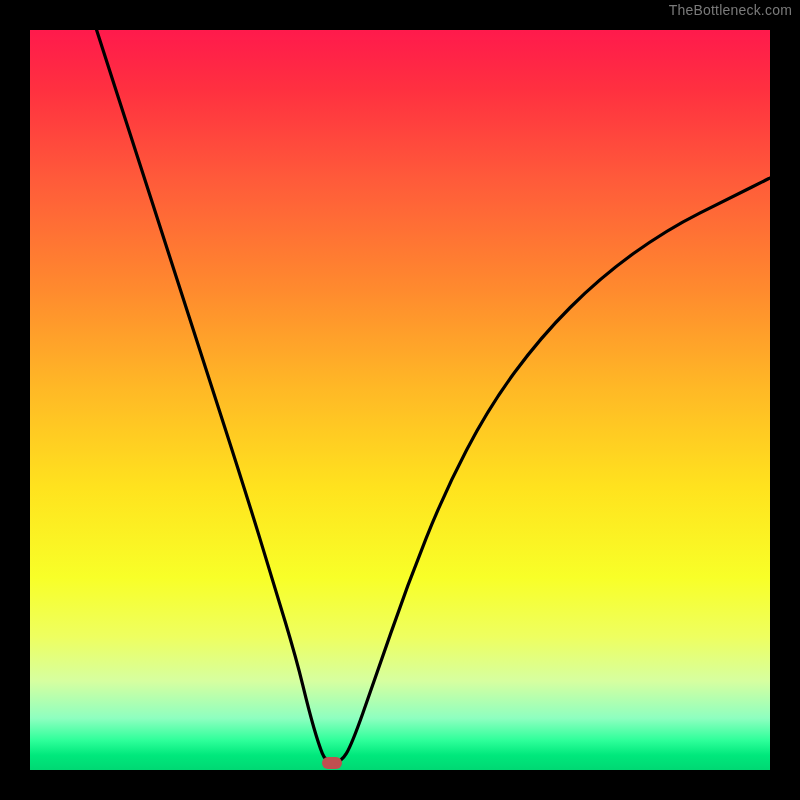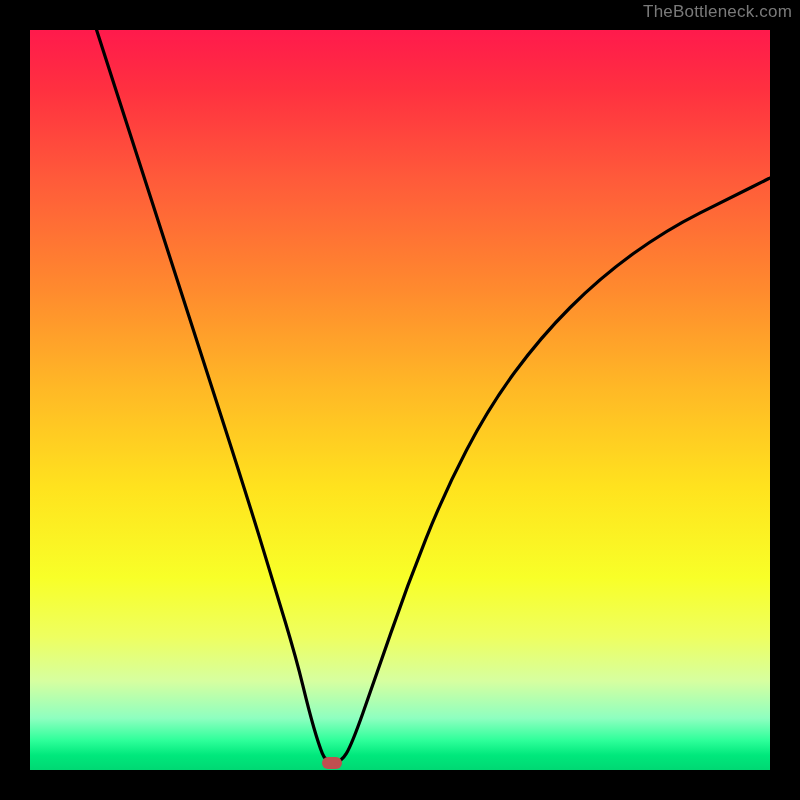--- a/index.html
+++ b/index.html
@@ -51,21 +51,21 @@
     height: 12px;
     border-radius: 6px;
     background: #c05050;
     transform: translate(-50%, -50%);
   }
   .watermark {
     position: absolute;
     top: 2px;
     right: 8px;
     color: #7a7a7a;
-    font-size: 17px;
+    font-size: 14px;
     font-weight: 500;
     letter-spacing: 0.2px;
     user-select: none;
   }
 </style>
 </head>
 <body>
 
 <div class="container">
   <div class="watermark">TheBottleneck.com</div>

